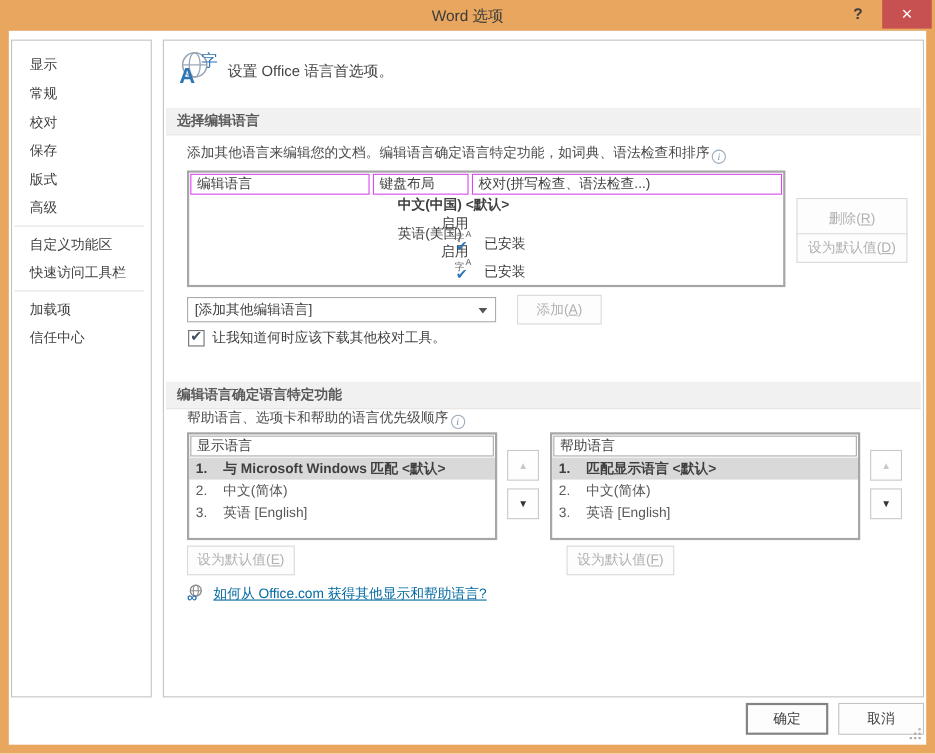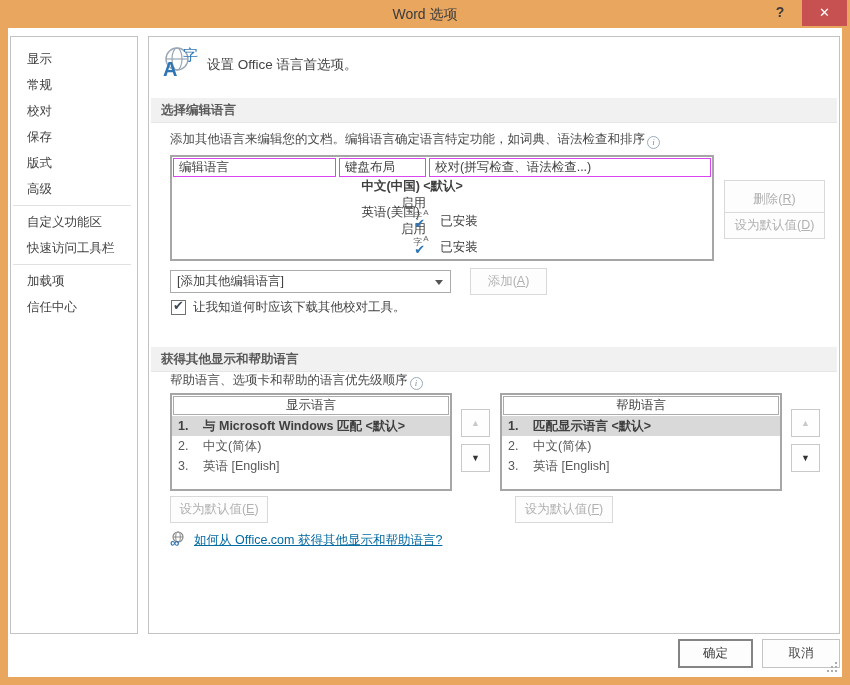--- a/index.html
+++ b/index.html
@@ -70,21 +70,21 @@
 
   
   .check-row { position:absolute; left:22px; top:262px; display:flex; align-items:center; }
   .checkbox { position:relative; width:15px; height:15px; border:1px solid #707070; background:#fff; cursor:pointer; }
   .check-glyph { position:absolute; left:1px; top:-3px; font-size:13px; color:#3F4A5A; font-weight:bold; }
   .check-label { margin-left:7px; }
 
   
   .plist { position:absolute; top:356px; width:282px; height:98px; border:2px solid #A6A6A6; background:#fff; }
   .plist.left { left:21px; } .plist.right { left:351px; }
-  .pl-header { margin:1px; border:1px solid #ABABAB; height:19px; line-height:17px; padding:0 5px; white-space:nowrap;text-align:center; }
+  .pl-header { margin:1px; border:1px solid #ABABAB; height:19px; line-height:17px; padding:0 5px; white-space:nowrap; }
   .pl-item { display:flex; height:20px; line-height:20px; padding-left:6px; cursor:default; white-space:nowrap; }
   .pl-item .num { width:25px; }
   .pl-item.selected { background:#D9D9D9; font-weight:bold; }
   .pl-item.dim { color:#595959; }
 
   .ud-btn { position:absolute; width:29px; height:28px; border:1px solid #C9C9C9; background:#FEFEFE; text-align:center; line-height:26px; font-size:9px; cursor:pointer; }
   .ud-up { top:372px; } .ud-down { top:407px; }
   .ud-l { left:312px; } .ud-r { left:642px; }
   .ud-disabled { color:#C9C9C9; cursor:default; }
   .ud-enabled { color:#333; }
@@ -189,21 +189,21 @@
       </div>
       <button class="btn disabled add-btn"><span>添加(</span><span class="akey">A</span><span>)</span></button>
 
       <div class="check-row">
         <span class="checkbox">
             <span class="check-glyph">✔</span>
           </span>
         <span class="check-label">让我知道何时应该下载其他校对工具。</span>
       </div>
 
-      <div class="section-band band2">获得其他显示和帮助语言</div>
+      <div class="section-band band2">编辑语言确定语言特定功能</div>
       <div class="desc desc2"><span>帮助语言、选项卡和帮助的语言优先级顺序</span><span class="info-icon">i</span></div>
 
       <div class="plist left">
         <div class="pl-header">显示语言</div>
         <div class="pl-item selected">
             <span class="num">1.</span>
             <span>与 Microsoft Windows 匹配 &lt;默认&gt;</span>
           </div>
         <div class="pl-item dim">
             <span class="num">2.</span>

